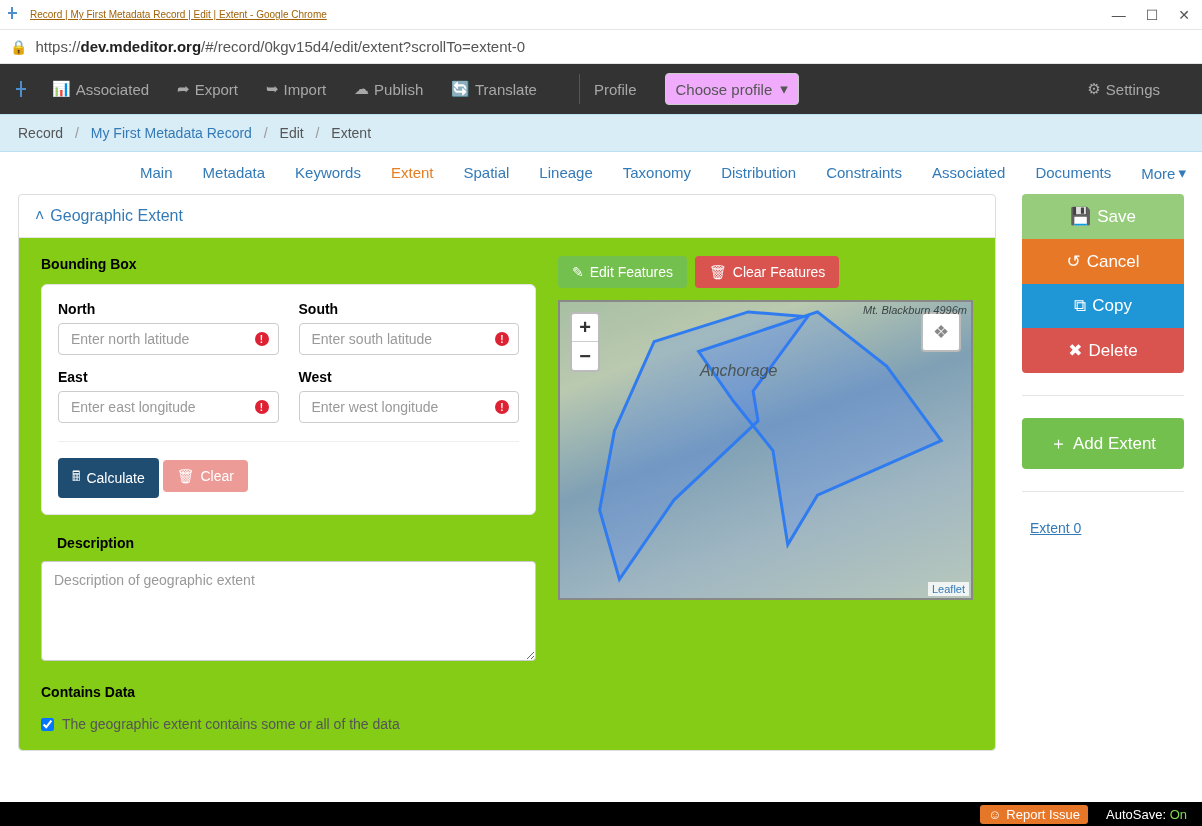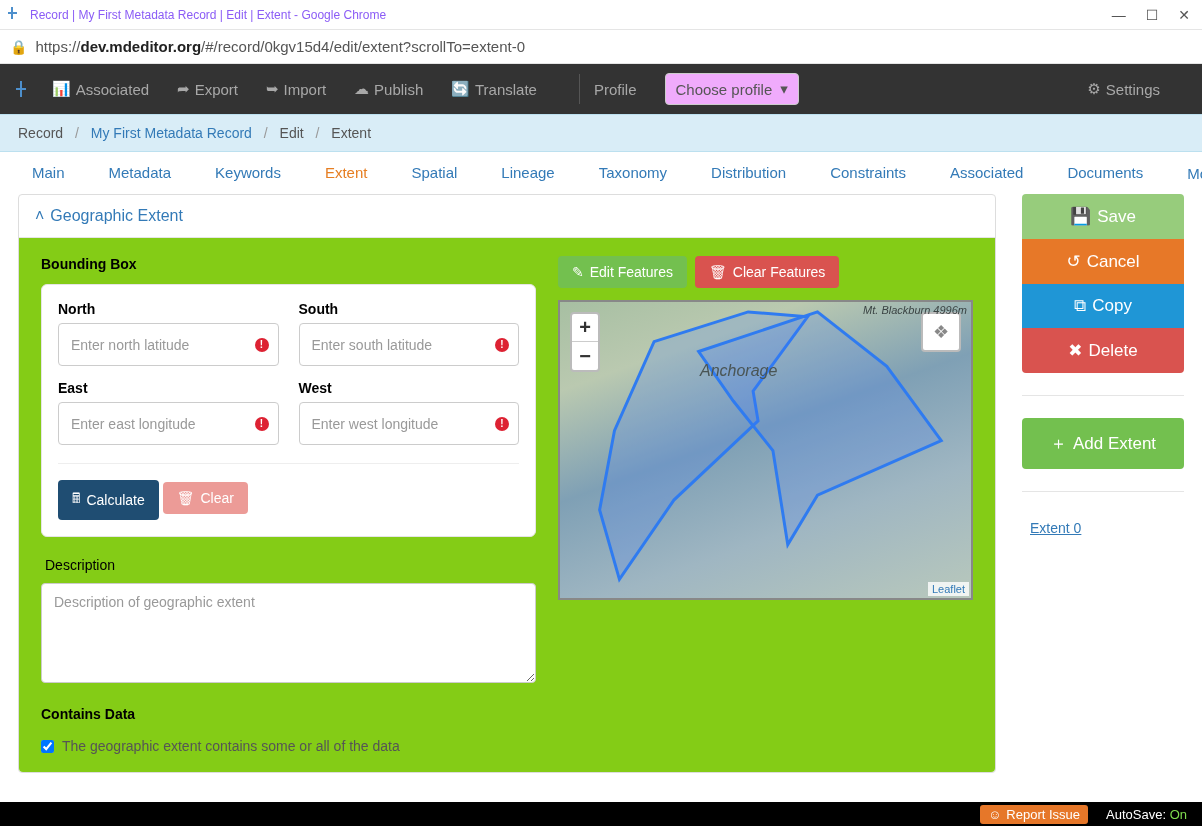--- a/index.html
+++ b/index.html
@@ -3,21 +3,21 @@
 <meta charset="utf-8">
 <style>
   * { box-sizing: border-box; margin: 0; padding: 0; }
   body { font-family: -apple-system, "Segoe UI", Arial, sans-serif; font-size: 14px; background: #fff; }
   
   
   .titlebar { height: 30px; background: #fff; border-bottom: 1px solid #e5e5e5; display: flex; align-items: center; padding: 0 8px; position: relative; }
   .titlebar-icon { width: 16px; height: 16px; margin-right: 6px; display:inline-block; position:relative; }
   .titlebar-icon::before { content:""; position:absolute; left:3px; top:0; width:2px; height:12px; background:#4d8fcc; }
   .titlebar-icon::after { content:""; position:absolute; left:0; top:5px; width:9px; height:2px; background:#4d8fcc; }
-  .titlebar-text { font-size: 12px; color: #8b5cf6; flex:1; }
+  .titlebar-text { font-size: 10px; color: #a16207; flex:1;text-decoration:underline; }
   .win-controls { display:flex; gap:20px; margin-right:4px; color:#555; }
   .win-controls span { font-size:14px; cursor:default; }
   
   .addressbar { height: 34px; background: #fff; display:flex; align-items:center; padding: 0 10px; border-bottom:1px solid #e5e5e5; }
   .lock-icon { color:#777; margin-right:8px; font-size:14px; }
   .url { color:#555; font-size:15px; }
   .url .host { color:#222;font-weight:bold; }
   
   
   .app-nav { height: 50px; background: #333; display:flex; align-items:center; padding: 0 14px; }
@@ -28,21 +28,21 @@
   .nav-sep { width:1px; height:30px; background:#555; margin: 0 14px; }
   .profile-select { background:#f0abfc; border:1px solid #ccc; border-radius:4px; padding:6px 10px; color:#555; font-size:15px; display:flex; align-items:center; gap:8px; cursor:pointer; }
   .nav-spacer { flex:1; }
   
   
   .breadcrumb-bar { background:#d9edf7; border-top:1px solid #bce0ef; border-bottom:1px solid #bce0ef; padding:10px 18px; font-size:14px; color:#555; }
   .breadcrumb-bar a { color:#337ab7; text-decoration:none; }
   .breadcrumb-bar .sep { color:#999; margin:0 8px; }
   
   
-  .tabs { background:#fff; padding:12px 32px; display:flex; gap:44px; border-bottom:0; }
+  .tabs { background:#fff; padding:12px 16px; display:flex; gap:30px; border-bottom:0;justify-content:flex-end; }
   .tabs a { color:#337ab7; text-decoration:none; font-size:15px; }
   .tabs a.active { color:#e67e22; }
   .tabs a.more { display:flex; align-items:center; gap:3px; }
   
   
   .content-wrap { padding:0 18px 18px 18px; display:flex; gap:26px; }
   .main-col { flex:1; }
   .side-col { width:162px; }
   
   .panel { border:1px solid #ddd; border-radius:4px; background:#fff; }
@@ -50,34 +50,34 @@
   .panel-body { background:#84cc16; padding:18px 22px; border-top:1px solid #e5e5e5; border-bottom-left-radius:4px; border-bottom-right-radius:4px; display:flex; gap:22px; }
   
   .form-col { flex:1; min-width:0; }
   .map-col { width:415px; flex-shrink:0; }
   
   .bb-card { background:#fff; border:1px solid #e5e5e5; border-radius:6px; padding:16px; margin-bottom:20px; }
   .bb-title { font-weight:600; margin-bottom:12px; }
   .bb-grid { display:grid; grid-template-columns:1fr 1fr; gap:14px 20px; border-bottom:1px solid #eee; padding-bottom:18px; margin-bottom:16px; }
   .field label { display:block; font-weight:600; margin-bottom:6px; font-size:14px; }
   .input-wrap { position:relative; }
-  .input-wrap input { width:100%; height:43px; border:1px solid #ccc; border-radius:4px; padding:0 28px 0 12px; font-size:14px; color:#555; }
+  .input-wrap input { width:100%; height:32px; border:1px solid #ccc; border-radius:4px; padding:0 28px 0 12px; font-size:14px; color:#555; }
   .input-wrap input::placeholder { color:#999; }
   .req-dot { position:absolute; right:10px; top:50%; transform:translateY(-50%); width:14px; height:14px; border-radius:50%; background:#d23; display:flex; align-items:center; justify-content:center; color:#fff; font-size:10px; font-weight:bold; }
   
   .btn { display:inline-flex; align-items:center; gap:6px; padding:8px 14px; border-radius:4px; border:none; cursor:pointer; font-size:14px; color:#fff; }
   .btn-navy { background:#1f4d72; }
   .btn-red-soft { background:#ec9b97; }
   .btn-green { background:#73c04f; }
   .btn-red { background:#d9534f; }
   .btn-green-soft { background:#97cc7c; }
   .btn-orange { background:#e77828; }
   .btn-blue { background:#1f96d6; }
   
-  .desc-label { font-weight:400; margin:4px 4px 10px; }
+  .desc-label { font-weight:700; margin:4px 16px 10px; }
   textarea.desc { width:100%; height:100px; border:1px solid #ccc; border-radius:4px; padding:10px 12px; font-size:14px; resize:both; font-family:inherit; }
   textarea.desc::placeholder { color:#999; }
   
   .contains-label { font-weight:600; margin:20px 0 16px; }
   .check-row { display:flex; align-items:center; gap:8px; color:#555; }
   
   .map-btns { margin-bottom:12px; display:flex; gap:8px; }
   .leaflet-map { position:relative; width:100%; height:300px; border:2px solid #888; background:linear-gradient(160deg,#a7bfa2 0%,#bac9b0 20%,#7fa0b5 45%,#9fb6c2 70%,#b8c8bc 100%); overflow:hidden; }
   .map-zoom { position:absolute; left:10px; top:10px; background:#fff; border:2px solid #bbb; border-radius:4px; width:30px; overflow:hidden; }
   .map-zoom div { height:28px; display:flex; align-items:center; justify-content:center; font-size:20px; font-weight:bold; cursor:pointer; color:#333; }

